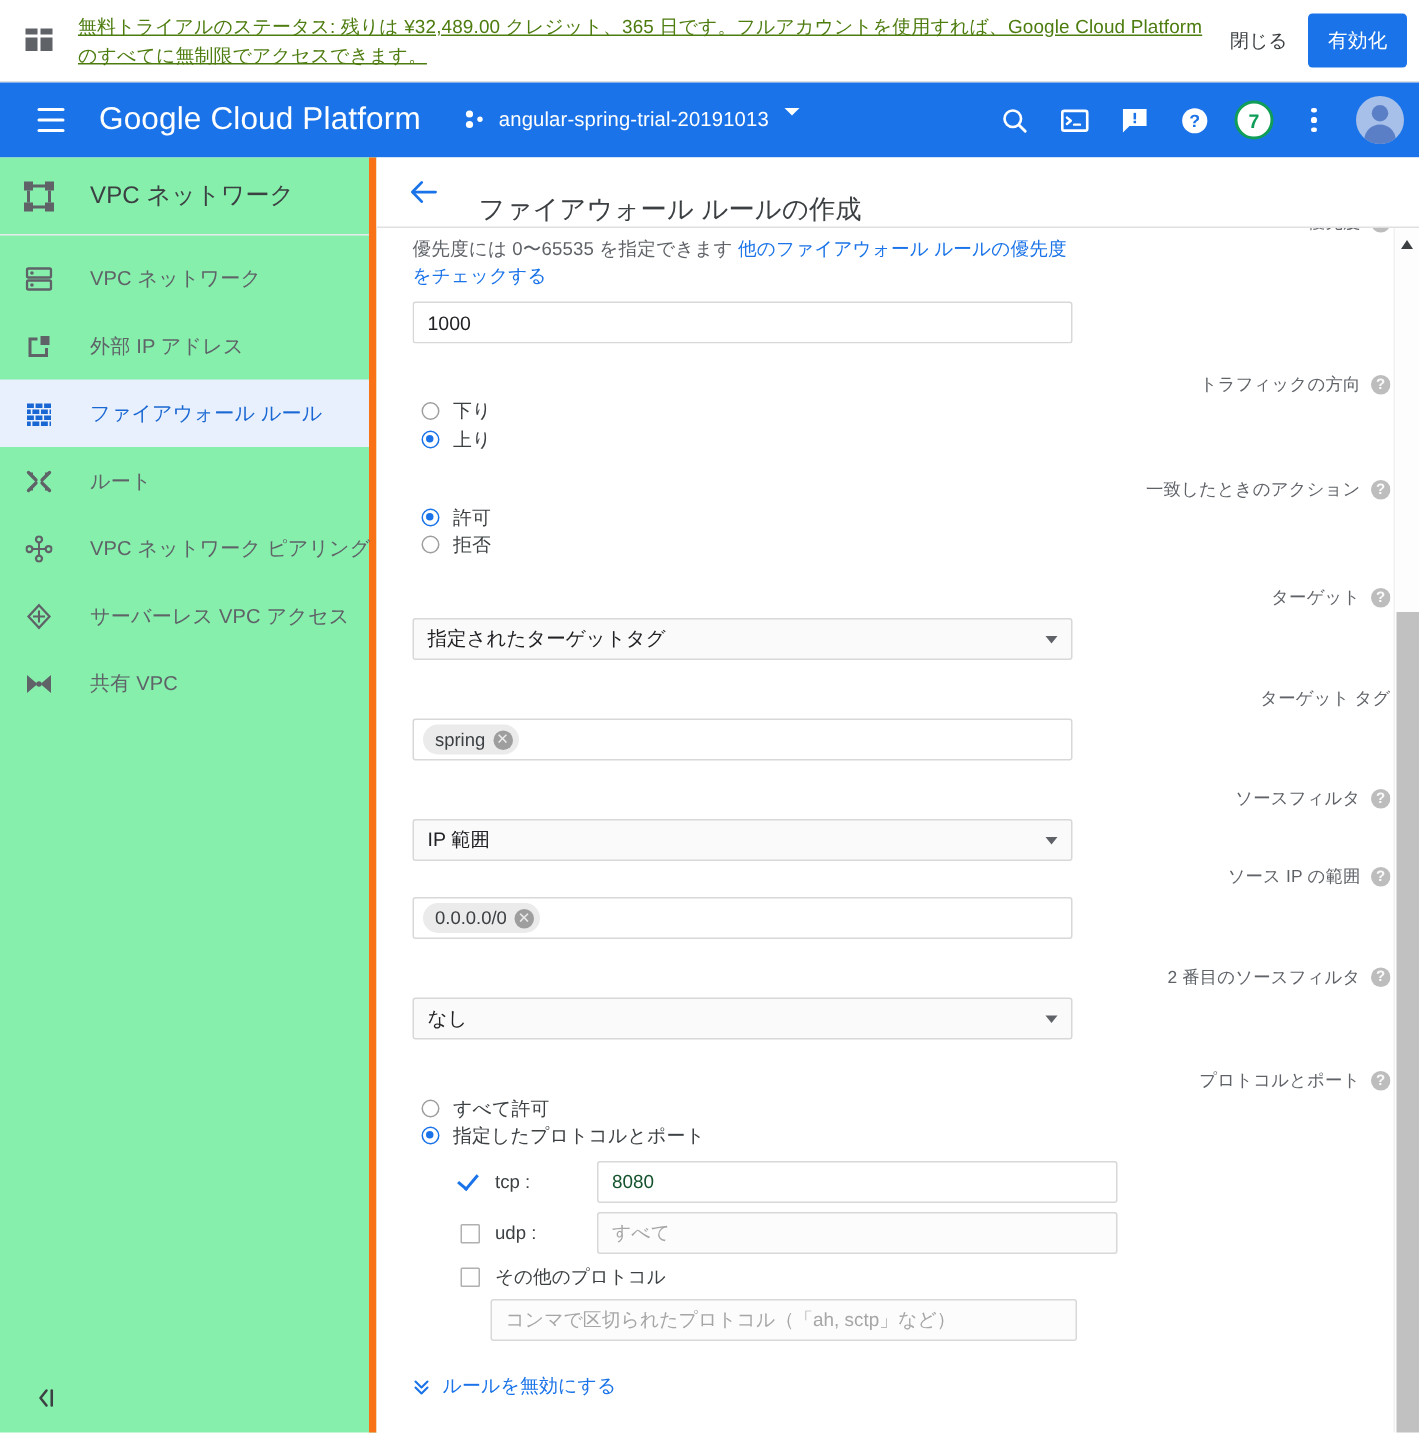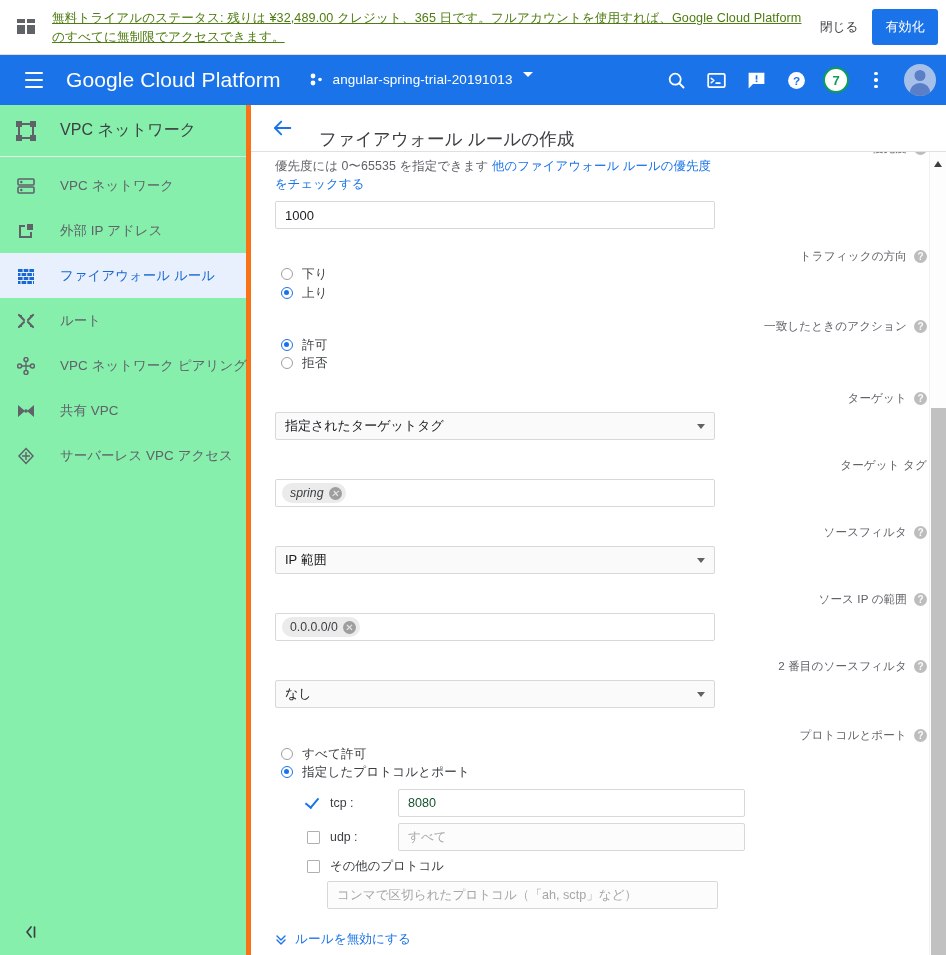--- a/index.html
+++ b/index.html
@@ -550,35 +550,35 @@
           <circle cx="15.4" cy="9" r="2" fill="none" stroke="#5f6368" stroke-width="1.5"></circle>
           <path d="M9 4.6v8.8M4.6 9h8.8" stroke="#5f6368" stroke-width="1.3"></path>
         </svg>
       </span>
       <span class="nlabel">VPC ネットワーク ピアリング</span>
     </div>
 
     <div class="nav-item">
       <span class="nicon">
         <svg width="18" height="18" viewBox="0 0 18 18">
+          <path d="M9 1.5L16 9l-7 7.5L2 9 9 1.5z" fill="none" stroke="#5f6368" stroke-width="1.5"></path>
+          <path d="M9 5v8M5 9h8" stroke="#5f6368" stroke-width="1.4"></path>
+        </svg>
+      </span>
+      <span class="nlabel">サーバーレス VPC アクセス</span>
+    </div>
+
+    <div class="nav-item">
+      <span class="nicon">
+        <svg width="18" height="18" viewBox="0 0 18 18">
           <path d="M1 3l7 6-7 6V3zM17 3l-7 6 7 6V3z" fill="#5f6368"></path>
           <circle cx="9" cy="9" r="1.8" fill="#5f6368"></circle>
         </svg>
       </span>
       <span class="nlabel">共有 VPC</span>
-    </div>
-
-    <div class="nav-item">
-      <span class="nicon">
-        <svg width="18" height="18" viewBox="0 0 18 18">
-          <path d="M9 1.5L16 9l-7 7.5L2 9 9 1.5z" fill="none" stroke="#5f6368" stroke-width="1.5"></path>
-          <path d="M9 5v8M5 9h8" stroke="#5f6368" stroke-width="1.4"></path>
-        </svg>
-      </span>
-      <span class="nlabel">サーバーレス VPC アクセス</span>
     </div>
   </div>
 
   <div id="sidebar-collapse">
     <svg width="18" height="18" viewBox="0 0 18 18">
       <polyline points="9,4 5,9 9,14" fill="none" stroke="#3c4043" stroke-width="1.7" stroke-linecap="round" stroke-linejoin="round"></polyline>
       <line x1="12.5" y1="4" x2="12.5" y2="14" stroke="#3c4043" stroke-width="1.7" stroke-linecap="round"></line>
     </svg>
   </div>
 </div>
@@ -647,40 +647,40 @@
         <div class="select-box" style="margin-top:6px;">
           <span class="sv">指定されたターゲットタグ</span>
           <span class="select-caret"></span>
         </div>
       </div>
 
       <div class="field" style="margin-top:18px;">
         <div class="flabel">
           <span class="txt">ターゲット タグ</span>
         </div>
-        <div class="chip-field" style="margin-top:6px;font-style:italic;">
+        <div class="chip-field" style="margin-top:6px;">
           <span class="chip">
             <span>spring</span>
             <span class="chip-x">✕</span>
           </span>
         </div>
       </div>
 
       <div class="field" style="margin-top:18px;">
         <div class="flabel">
           <span class="txt">ソースフィルタ</span>
           <span class="help-icon">?</span>
         </div>
         <div class="select-box" style="margin-top:6px;">
           <span class="sv">IP 範囲</span>
           <span class="select-caret"></span>
         </div>
       </div>
 
-      <div class="field" style="margin-top:18px;">
+      <div class="field" style="margin-top:3px;">
         <div class="flabel">
           <span class="txt">ソース IP の範囲</span>
           <span class="help-icon">?</span>
         </div>
         <div class="chip-field" style="margin-top:6px;">
           <span class="chip">
             <span>0.0.0.0/0</span>
             <span class="chip-x">✕</span>
           </span>
         </div>

